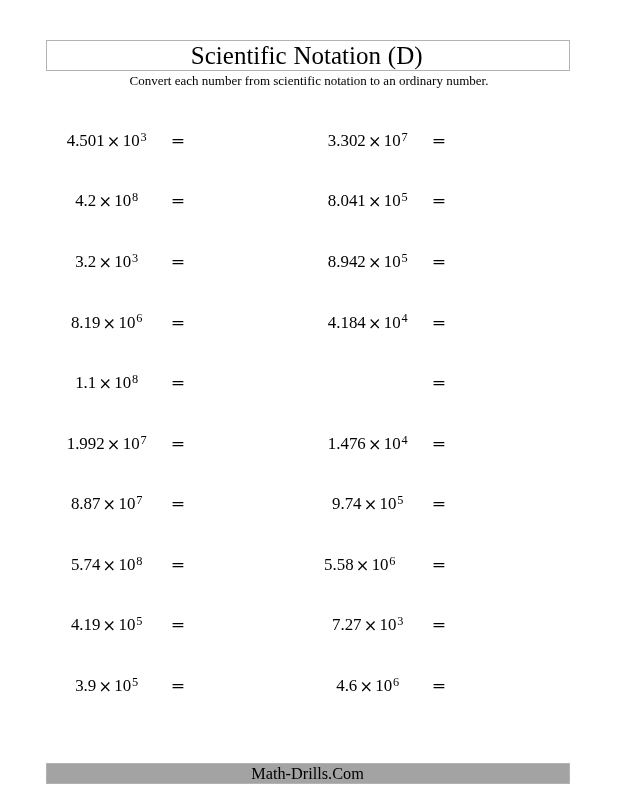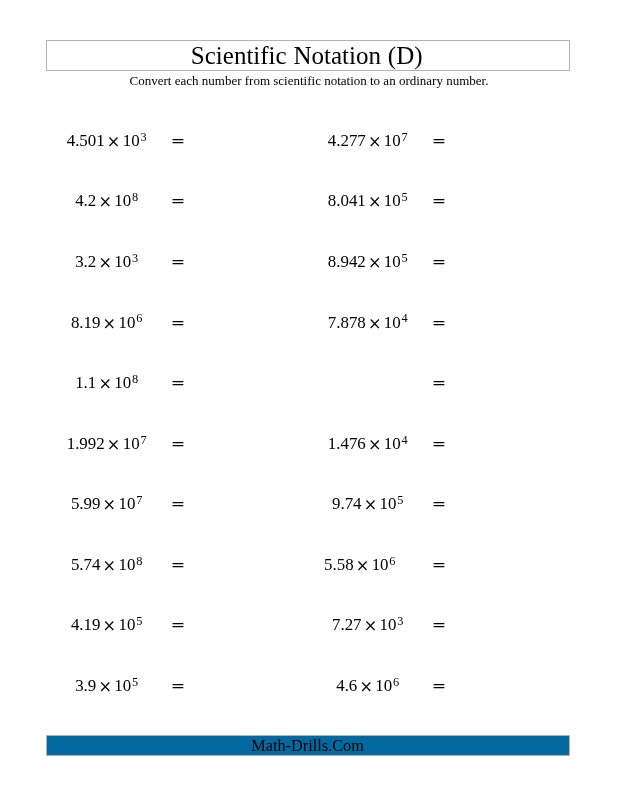--- a/index.html
+++ b/index.html
@@ -109,26 +109,26 @@
     top: 1.0px;
     margin-left: -2.1px;
     margin-right: -1.9px;
   }
   .sp { letter-spacing: 0; }
 
   
   .footer-box {
     position: absolute;
     left: 46px;
-    top: 735px;
+    top: 763px;
     width: 524px;
     height: 21px;
     border: 1px solid #b3b3b3;
     box-sizing: border-box;
-    background: #0369a1;
+    background: #a3a3a3;
   }
   .footer-text {
     position: absolute;
     left: -0.5px;
     right: 0.5px;
     top: 1.2px;
     text-align: center;
     font-size: 16.3px;
     line-height: 18px;
     white-space: pre;
@@ -143,21 +143,21 @@
     <div class="title-text">Scientific Notation (D)</div>
   </div>
 
   <div class="subtitle">Convert each number from scientific notation to an ordinary number.</div>
 
   <div class="grid">
     <div class="prow" style="top:130.90px">
       <div class="cell expr" style="left:-13.20px"><span>4.501</span><span class="sp"> </span><span class="times">×</span><span class="sp"> </span><span>10</span><sup>3</sup></div>
       <div class="cell eq" style="left:137.90px">=</div>
       <div class="cell answer" style="left:189.90px"></div>
-      <div class="cell expr" style="left:247.90px"><span>4.277</span><span class="sp"> </span><span class="times">×</span><span class="sp"> </span><span>10</span><sup>7</sup></div>
+      <div class="cell expr" style="left:247.90px"><span>3.302</span><span class="sp"> </span><span class="times">×</span><span class="sp"> </span><span>10</span><sup>7</sup></div>
       <div class="cell eq" style="left:399.00px">=</div>
       <div class="cell answer" style="left:451.00px"></div>
     </div>
     <div class="prow" style="top:191.47px">
       <div class="cell expr" style="left:-13.20px"><span>4.2</span><span class="sp"> </span><span class="times">×</span><span class="sp"> </span><span>10</span><sup>8</sup></div>
       <div class="cell eq" style="left:137.90px">=</div>
       <div class="cell answer" style="left:189.90px"></div>
       <div class="cell expr" style="left:247.90px"><span>8.041</span><span class="sp"> </span><span class="times">×</span><span class="sp"> </span><span>10</span><sup>5</sup></div>
       <div class="cell eq" style="left:399.00px">=</div>
       <div class="cell answer" style="left:451.00px"></div>
@@ -167,41 +167,41 @@
       <div class="cell eq" style="left:137.90px">=</div>
       <div class="cell answer" style="left:189.90px"></div>
       <div class="cell expr" style="left:247.90px"><span>8.942</span><span class="sp"> </span><span class="times">×</span><span class="sp"> </span><span>10</span><sup>5</sup></div>
       <div class="cell eq" style="left:399.00px">=</div>
       <div class="cell answer" style="left:451.00px"></div>
     </div>
     <div class="prow" style="top:312.61px">
       <div class="cell expr" style="left:-13.20px"><span>8.19</span><span class="sp"> </span><span class="times">×</span><span class="sp"> </span><span>10</span><sup>6</sup></div>
       <div class="cell eq" style="left:137.90px">=</div>
       <div class="cell answer" style="left:189.90px"></div>
-      <div class="cell expr" style="left:247.90px"><span>7.878</span><span class="sp"> </span><span class="times">×</span><span class="sp"> </span><span>10</span><sup>4</sup></div>
+      <div class="cell expr" style="left:247.90px"><span>4.184</span><span class="sp"> </span><span class="times">×</span><span class="sp"> </span><span>10</span><sup>4</sup></div>
       <div class="cell eq" style="left:399.00px">=</div>
       <div class="cell answer" style="left:451.00px"></div>
     </div>
     <div class="prow" style="top:373.18px">
       <div class="cell expr" style="left:-13.20px"><span>1.1</span><span class="sp"> </span><span class="times">×</span><span class="sp"> </span><span>10</span><sup>8</sup></div>
       <div class="cell eq" style="left:137.90px">=</div>
       <div class="cell answer" style="left:189.90px"></div>
       <div class="cell eq" style="left:399.00px">=</div>
       <div class="cell answer" style="left:451.00px"></div>
     </div>
     <div class="prow" style="top:433.75px">
       <div class="cell expr" style="left:-13.20px"><span>1.992</span><span class="sp"> </span><span class="times">×</span><span class="sp"> </span><span>10</span><sup>7</sup></div>
       <div class="cell eq" style="left:137.90px">=</div>
       <div class="cell answer" style="left:189.90px"></div>
       <div class="cell expr" style="left:247.90px"><span>1.476</span><span class="sp"> </span><span class="times">×</span><span class="sp"> </span><span>10</span><sup>4</sup></div>
       <div class="cell eq" style="left:399.00px">=</div>
       <div class="cell answer" style="left:451.00px"></div>
     </div>
     <div class="prow" style="top:494.32px">
-      <div class="cell expr" style="left:-13.20px"><span>5.99</span><span class="sp"> </span><span class="times">×</span><span class="sp"> </span><span>10</span><sup>7</sup></div>
+      <div class="cell expr" style="left:-13.20px"><span>8.87</span><span class="sp"> </span><span class="times">×</span><span class="sp"> </span><span>10</span><sup>7</sup></div>
       <div class="cell eq" style="left:137.90px">=</div>
       <div class="cell answer" style="left:189.90px"></div>
       <div class="cell expr" style="left:247.90px"><span>9.74</span><span class="sp"> </span><span class="times">×</span><span class="sp"> </span><span>10</span><sup>5</sup></div>
       <div class="cell eq" style="left:399.00px">=</div>
       <div class="cell answer" style="left:451.00px"></div>
     </div>
     <div class="prow" style="top:554.89px">
       <div class="cell expr" style="left:-13.20px"><span>5.74</span><span class="sp"> </span><span class="times">×</span><span class="sp"> </span><span>10</span><sup>8</sup></div>
       <div class="cell eq" style="left:137.90px">=</div>
       <div class="cell answer" style="left:189.90px"></div>

